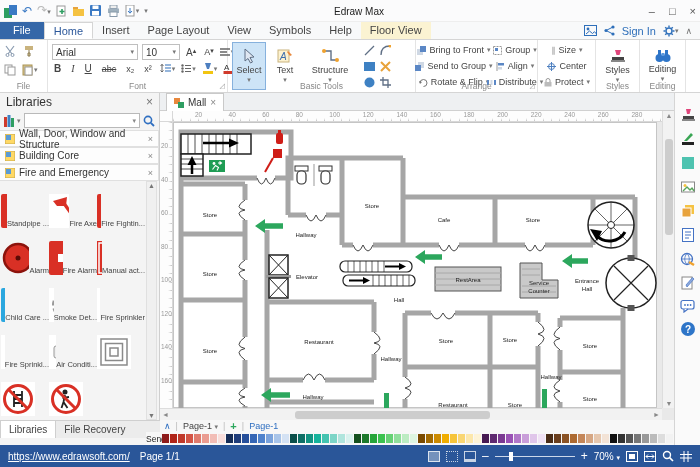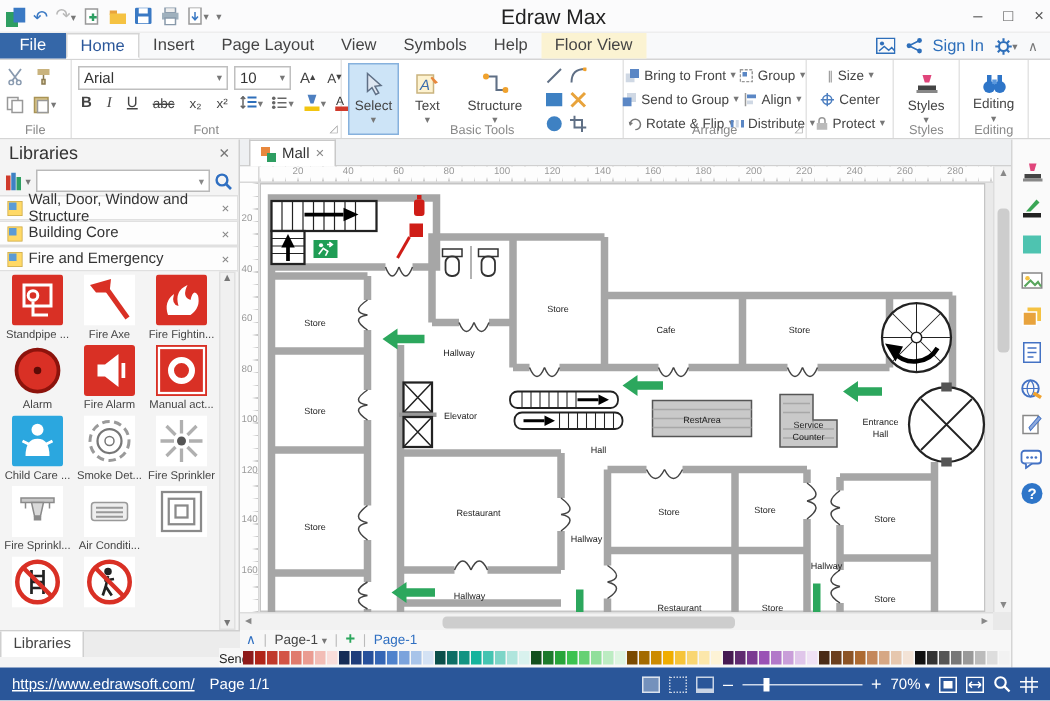--- a/index.html
+++ b/index.html
@@ -6,21 +6,21 @@
 html,body{width:700px;height:467px;overflow:hidden}
 body{font-family:"Liberation Sans",sans-serif;font-size:11px;color:#333;background:#fff;position:relative}
 .abs{position:absolute}
 .flex{display:flex;align-items:center}
 svg{display:block}
 
 #titlebar{left:0;top:0;width:700px;height:22px;background:#fbfbfc;border-bottom:1px solid #eee}
 .qat{gap:5px;padding-left:4px;height:22px}
 .qat .g{font-size:12px;line-height:12px}
 .doc-tools{left:253px;top:0;width:74px;height:22px;background:#fcf3cf;color:#9c6a00;font-size:9px;justify-content:center}
-.app-title{left:334px;top:0;height:22px;font-size:14px;color:#222;align-items:center;display:flex}
+.app-title{left:334px;top:0;height:22px;font-size:10px;color:#222;align-items:center;display:flex}
 .winbtns{right:4px;top:0;height:22px;gap:14px;color:#555;font-size:11px}
 .winbtns span{cursor:default}
 
 #tabrow{left:0;top:22px;width:700px;height:18px;background:#f8f9fa;border-bottom:1px solid #d5d5d5;display:flex;align-items:stretch}
 .tab{padding:0 9px;line-height:17px;font-size:11px;color:#444}
 .tab.file{background:#3567a8;color:#fff;padding:0 13px}
 .tab.active{background:#fff;border:1px solid #d5d5d5;border-bottom:1px solid #fff;color:#2b579a}
 .tab.context{background:#fbf3d2}
 .tabrow-right{margin-left:auto;display:flex;align-items:center;gap:7px;padding-right:8px;color:#2e6fba}
 
@@ -42,21 +42,21 @@
 
 #leftpanel{left:0;top:93px;width:160px;height:352px;background:#f4f4f4;border-right:1px solid #cfcfcf}
 .lp-title{height:18px;padding:0 6px;font-size:12px;color:#333;display:flex;align-items:center}
 .lp-title .x{margin-left:auto;color:#777}
 .lp-search{height:19px;display:flex;align-items:center;gap:3px;padding:0 4px}
 .lp-input{flex:1;height:15px;border:1px solid #b9b9b9;background:#fff;display:flex;align-items:center}
 .lp-input .car{margin-left:auto;font-size:7px;color:#888;padding-right:3px}
 .lp-sec{height:17px;background:#fdfdfd;border:1px solid #e0e0e0;border-left:none;display:flex;align-items:center;gap:4px;padding:0 5px;font-size:10px;color:#333}
 .lp-sec .x{margin-left:auto;color:#888;font-size:9px}
 .lp-grid{position:absolute;left:0;top:88px;width:146px;height:239px;background:#f4f4f4;display:grid;grid-template-columns:repeat(3,48px);grid-auto-rows:47px;padding-left:1px}
-.cell{display:flex;flex-direction:column;align-items:center;justify-content:flex-start;padding-top:2px}
+.cell{display:flex;flex-direction:row;align-items:flex-end;justify-content:flex-start;padding-top:2px}
 .cell .lb{font-size:7.5px;color:#444;margin-top:1px;white-space:nowrap}
 .lp-vscroll{position:absolute;right:2px;top:88px;width:11px;height:239px;background:#f0f0f0;border:1px solid #e0e0e0;font-size:7px;color:#777;display:flex;flex-direction:column;justify-content:space-between;align-items:center}
 .lp-tabs{position:absolute;left:0;bottom:7px;width:160px;height:18px;display:flex;border-top:1px solid #cfcfcf;background:#ececec}
 .lp-tab{padding:0 8px;line-height:17px;font-size:10px;color:#444}
 .lp-tab.on{background:#fff;border-right:1px solid #cfcfcf;border-left:1px solid #cfcfcf}
 
 #canvas{left:160px;top:93px;width:514px;height:352px;background:#e9e9e9}
 .doctabs{position:absolute;left:0;top:0;width:514px;height:18px;background:#eef0f2;border-bottom:1px solid #d0d0d0;display:flex}
 .doctab{background:#fff;border:1px solid #c9c9c9;border-bottom:none;height:18px;display:flex;align-items:center;gap:4px;padding:0 7px;font-size:10px;color:#333;margin-left:6px}
 .hruler{position:absolute;left:13px;top:18px;width:489px;height:11px;background:linear-gradient(#fdfdfd 0 7px,rgba(253,253,253,0)),repeating-linear-gradient(90deg,#c2c2c2 0 1px,#fdfdfd 1px 8.4px);border-bottom:1px solid #d8d8d8}
@@ -217,21 +217,21 @@
             <rect x="3" y="3" width="7" height="8" fill="#fff" stroke="#999"></rect>
           </svg>
           <span class="car7">▾</span>
         </span>
     </div>
     <div class="glabel">File</div>
   </div>
 
   <div class="rgroup" style="left:48px;width:180px">
     <div class="rrow" style="top:4px">
-      <div class="combo" style="width:100px">
+      <div class="combo" style="width:86px">
           <span>Arial</span>
           <span class="car">▾</span>
         </div>
       <div class="combo" style="width:38px">
           <span>10</span>
           <span class="car">▾</span>
         </div>
       <span class="fbtn"><span>A</span><span style="font-size:7px;vertical-align:top">▴</span></span>
       <span class="fbtn" style="font-size:9px"><span>A</span><span style="font-size:7px;vertical-align:top">▾</span></span>
       <span class="ic">
@@ -663,20 +663,21 @@
         </svg>
       <span class="lb"></span>
     </div>
   </div>
   <div class="lp-vscroll">
       <span>▲</span>
       <span>▼</span>
     </div>
   <div class="lp-tabs">
     <div class="lp-tab on">Libraries</div>
+    <div class="lp-tab">File Recovery</div>
   </div>
 </div>
 
 <div id="canvas" class="abs">
   <div class="doctabs">
     <div class="doctab">
       <span class="ic">
           <svg width="10" height="10">
             <rect x="0" y="0" width="6" height="6" fill="#e8883d"></rect>
             <rect x="4" y="4" width="6" height="6" fill="#2e9e62"></rect>

